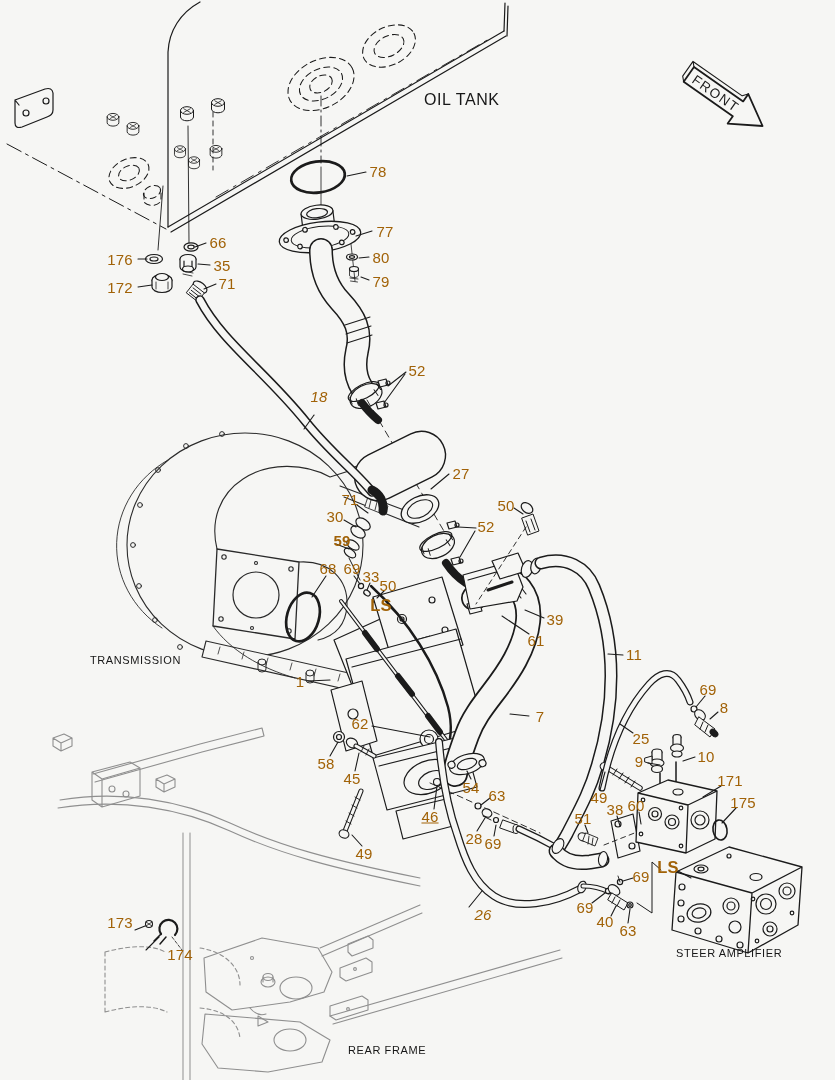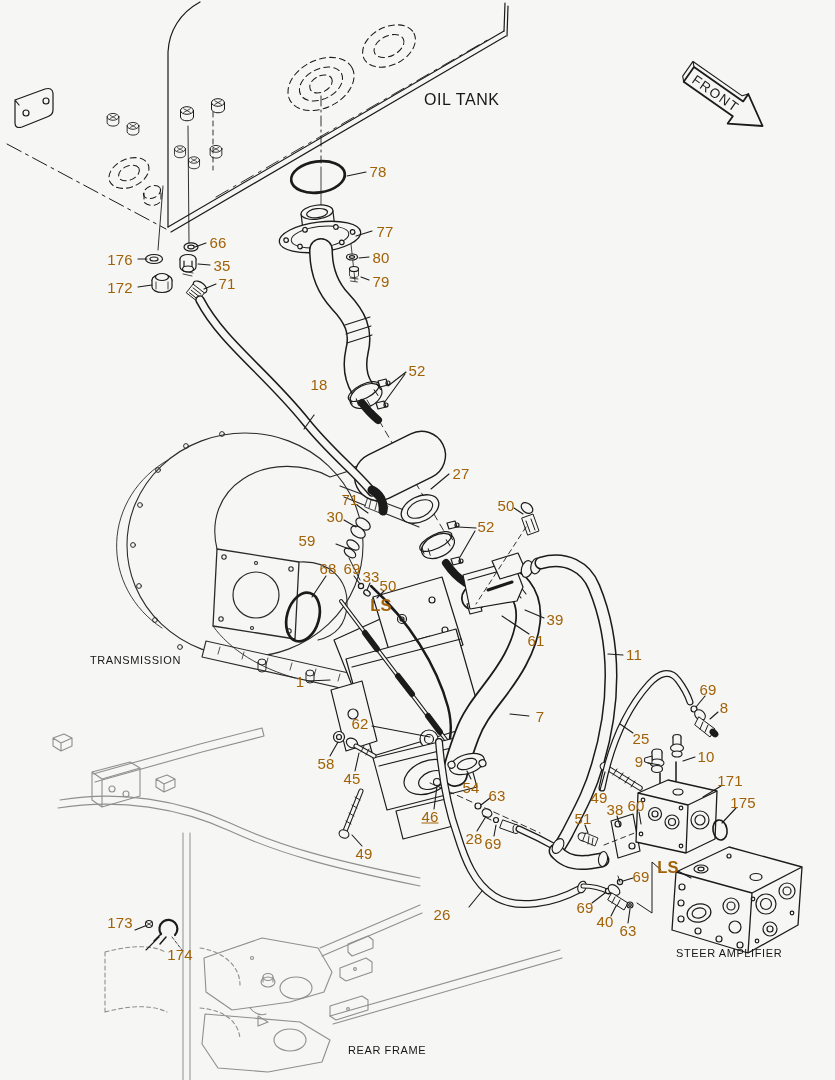--- a/index.html
+++ b/index.html
@@ -471,25 +471,25 @@
       <div class="part-label" style="left: 378px; top: 171px;">78</div>
       <div class="part-label" style="left: 385px; top: 231px;">77</div>
       <div class="part-label" style="left: 381px; top: 257px;">80</div>
       <div class="part-label" style="left: 381px; top: 281px;">79</div>
       <div class="part-label" style="left: 218px; top: 242px;">66</div>
       <div class="part-label" style="left: 120px; top: 259px;">176</div>
       <div class="part-label" style="left: 222px; top: 265px;">35</div>
       <div class="part-label" style="left: 120px; top: 287px;">172</div>
       <div class="part-label" style="left: 227px; top: 283px;">71</div>
       <div class="part-label" style="left: 417px; top: 370px;">52</div>
-      <div class="part-label" style="left: 319px; top: 384px;">18</div>
+      <div class="part-label" style="left: 319px; top: 396px; font-style: italic;">18</div>
       <div class="part-label" style="left: 461px; top: 473px;">27</div>
       <div class="part-label" style="left: 350px; top: 499px;">71</div>
       <div class="part-label" style="left: 335px; top: 516px;">30</div>
-      <div class="part-label" style="left: 307px; top: 540px;">59</div>
+      <div class="part-label" style="left: 342px; top: 540px; font-weight: bold;">59</div>
       <div class="part-label" style="left: 328px; top: 568px;">68</div>
       <div class="part-label" style="left: 352px; top: 568px;">69</div>
       <div class="part-label" style="left: 371px; top: 576px;">33</div>
       <div class="part-label" style="left: 388px; top: 585px;">50</div>
       <div class="part-label bold" style="left: 381px; top: 605px;">LS</div>
       <div class="part-label" style="left: 506px; top: 505px;">50</div>
       <div class="part-label" style="left: 486px; top: 526px;">52</div>
       <div class="part-label" style="left: 555px; top: 619px;">39</div>
       <div class="part-label" style="left: 536px; top: 640px;">61</div>
       <div class="part-label" style="left: 634px; top: 654px;">11</div>
@@ -508,21 +508,21 @@
       <div class="part-label" style="left: 300px; top: 681px;">1</div>
       <div class="part-label" style="left: 360px; top: 723px;">62</div>
       <div class="part-label" style="left: 326px; top: 763px;">58</div>
       <div class="part-label" style="left: 352px; top: 778px; text-align: right;">45</div>
       <div class="part-label" style="left: 364px; top: 853px;">49</div>
       <div class="part-label" style="left: 430px; top: 816px; text-decoration: underline;">46</div>
       <div class="part-label" style="left: 471px; top: 787px;">54</div>
       <div class="part-label" style="left: 497px; top: 795px;">63</div>
       <div class="part-label" style="left: 474px; top: 838px;">28</div>
       <div class="part-label" style="left: 493px; top: 843px;">69</div>
-      <div class="part-label" style="left: 442px; top: 914px;">26</div>
+      <div class="part-label" style="left: 483px; top: 914px; font-style: italic;">26</div>
       <div class="part-label bold" style="left: 668px; top: 867px;">LS</div>
       <div class="part-label" style="left: 641px; top: 876px;">69</div>
       <div class="part-label" style="left: 585px; top: 907px;">69</div>
       <div class="part-label" style="left: 605px; top: 921px;">40</div>
       <div class="part-label" style="left: 628px; top: 930px;">63</div>
       <div class="part-label" style="left: 120px; top: 922px; text-align: right;">173</div>
       <div class="part-label" style="left: 132px; top: 954px; margin-left: 48px;">174</div>
     </div>
 
 </div>

